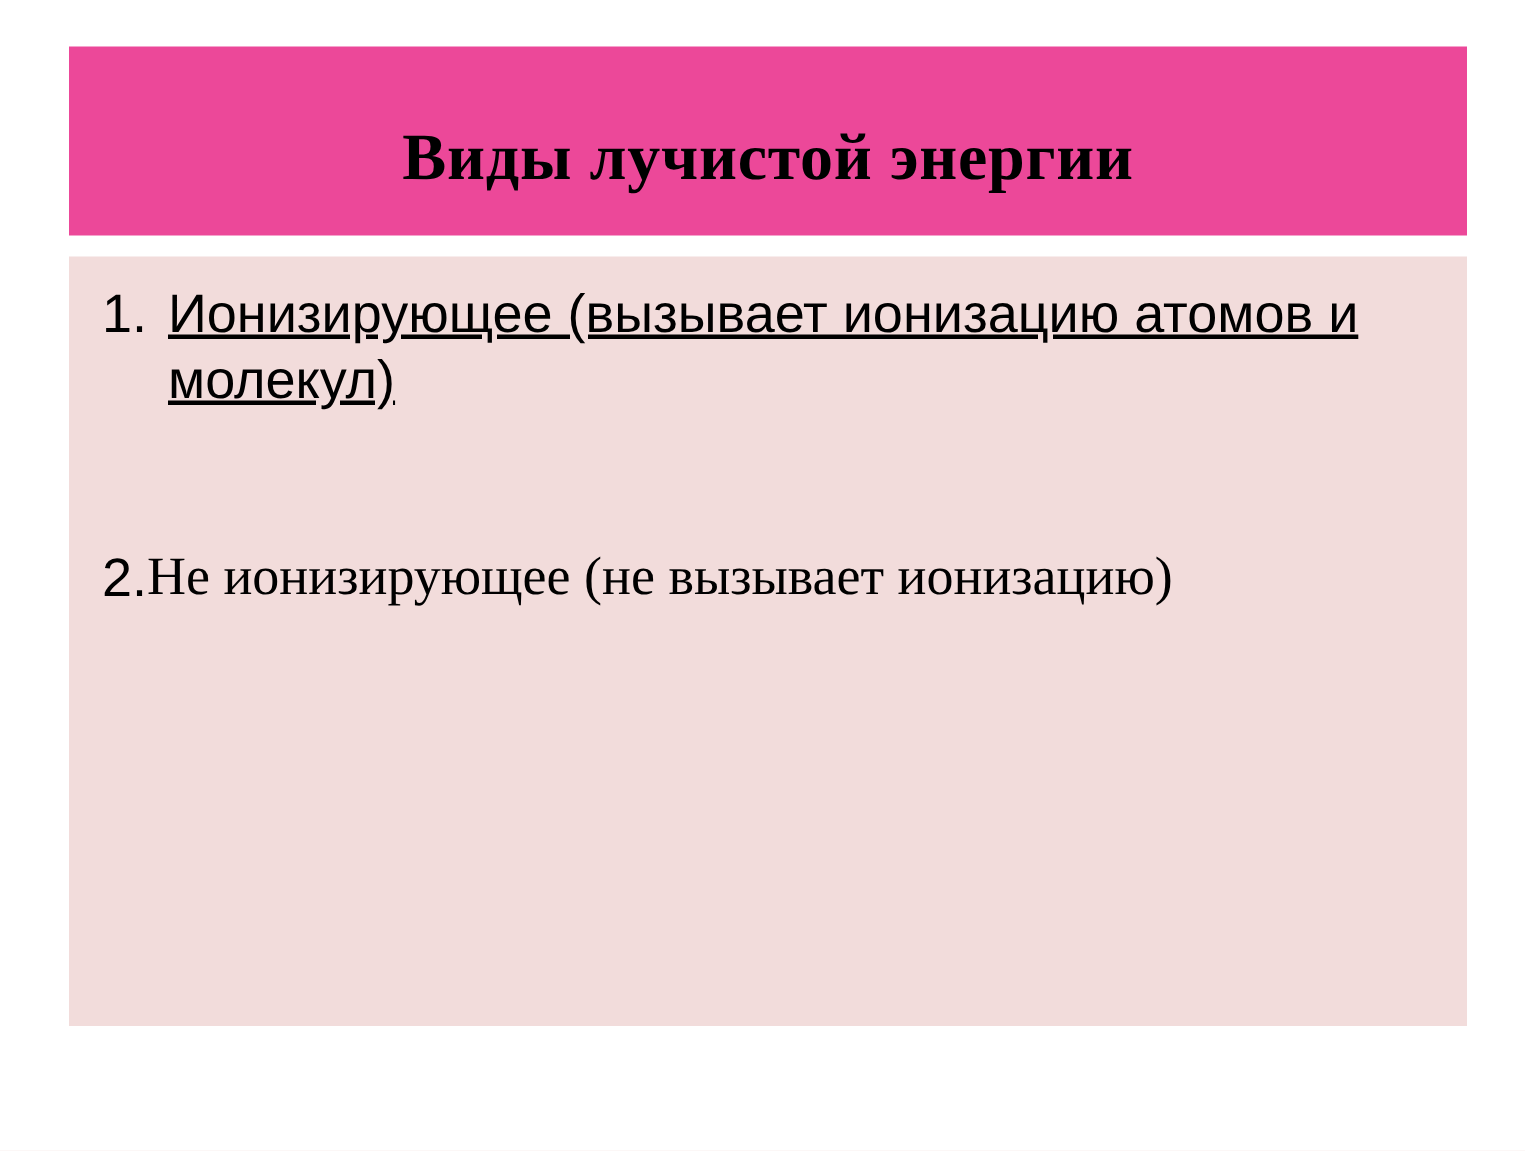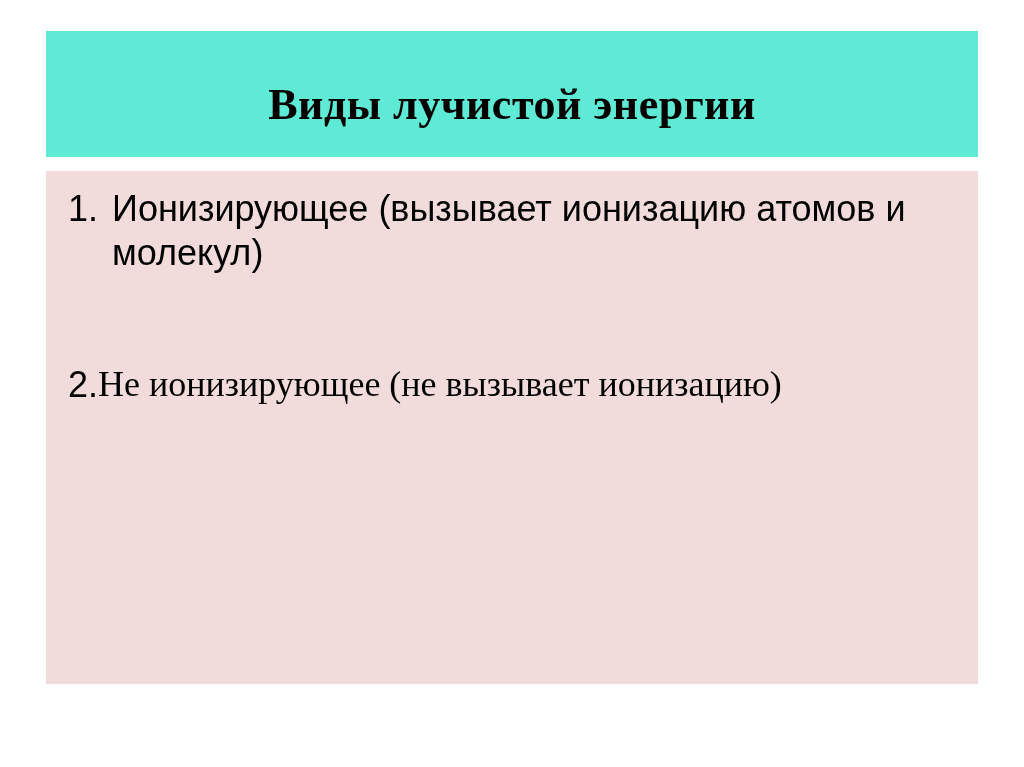--- a/index.html
+++ b/index.html
@@ -18,21 +18,21 @@
     width: 1024px;
     height: 767px;
     background: #ffffff;
   }
   .title-band {
     position: absolute;
     left: 46px;
     top: 31px;
     width: 932px;
     height: 126px;
-    background: #5eead4;
+    background: #ec4899;
   }
   .title-text {
     position: absolute;
     left: 0;
     right: 0;
     top: 50px;
     text-align: center;
     font-family: "Liberation Serif", serif;
     font-weight: bold;
     font-size: 44px;
@@ -68,20 +68,21 @@
   .item-1 .marker {
     width: 52px;
     flex: 0 0 52px;
     text-align: left;
     padding-left: 8px;
     box-sizing: border-box;
   }
   .item-1 .text {
     flex: 1;
     padding-right: 10px;
+    text-decoration: underline;
   }
   .item-2 {
     margin-top: 88px;
   }
   .item-2 .marker {
     width: 38px;
     flex: 0 0 38px;
     text-align: left;
     padding-left: 8px;
     box-sizing: border-box;

